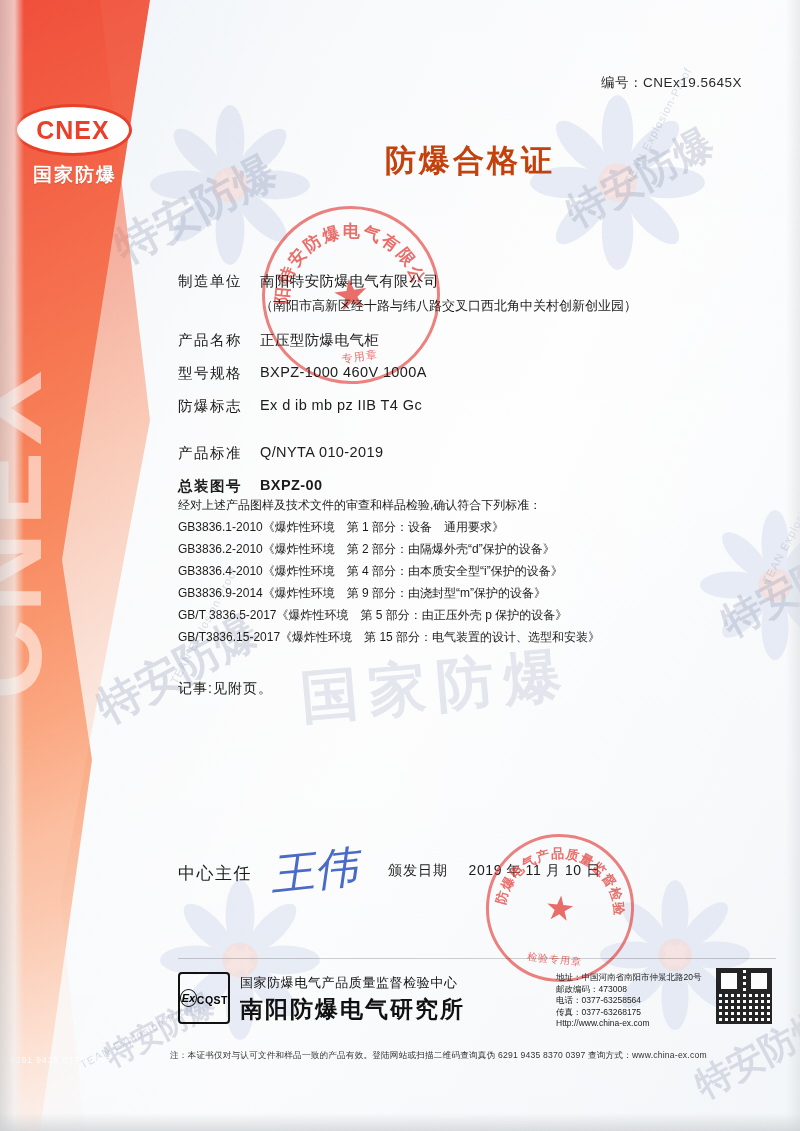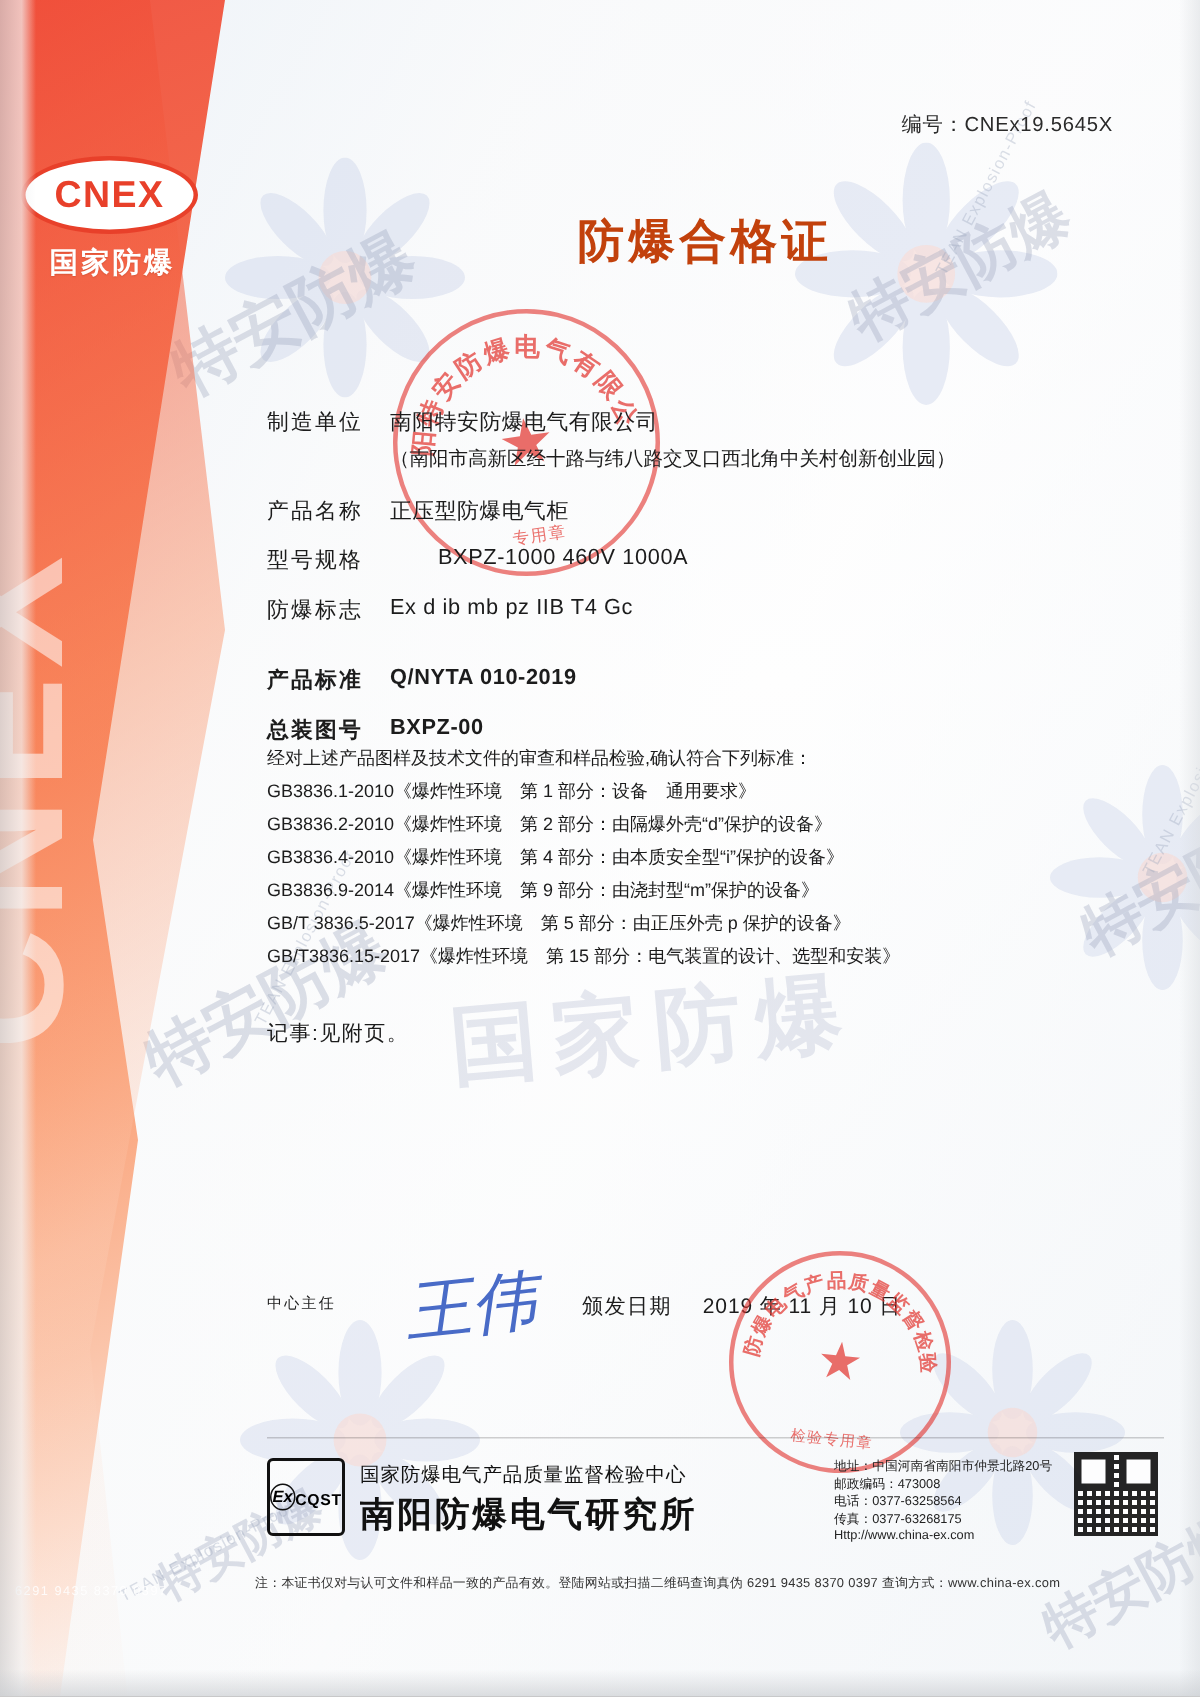--- a/index.html
+++ b/index.html
@@ -198,21 +198,21 @@
     left: 178px; top: 680px;
     font-size: 14px;
     color: #1c1c1c;
     letter-spacing: 1px;
   }
 
   
   .sig-label {
     position: absolute;
     left: 178px; top: 862px;
-    font-size: 10px;
+    font-size: 17px;
     letter-spacing: 1.5px;
     color: #1c1c1c;
   }
   .sig-mark {
     position: absolute;
     left: 270px; top: 840px;
     width: 120px; height: 62px;
     color: #2a52be;
     font-size: 44px;
     font-family: "Liberation Serif", serif;
@@ -491,29 +491,29 @@
       <div class="lbl">制造单位</div>
       <div class="val">
         <span>南阳特安防爆电气有限公司</span>
         <span class="sub">（南阳市高新区经十路与纬八路交叉口西北角中关村创新创业园）</span>
       </div>
     </div>
     <div class="row" style="margin-top:16px;">
       <div class="lbl">产品名称</div>
       <div class="val">正压型防爆电气柜</div>
     </div>
-    <div class="row" style="margin-top:14px;gap:32px;">
+    <div class="row" style="margin-top:14px;">
       <div class="lbl">型号规格</div>
       <div class="val">BXPZ-1000   460V   1000A</div>
     </div>
     <div class="row" style="margin-top:14px;">
       <div class="lbl">防爆标志</div>
       <div class="val">Ex d ib mb pz IIB T4 Gc</div>
     </div>
-    <div class="row" style="margin-top:28px;font-weight:bold;">
+    <div class="row" style="margin-top:28px;">
       <div class="lbl">产品标准</div>
       <div class="val">Q/NYTA 010-2019</div>
     </div>
     <div class="row" style="margin-top:14px;font-weight:bold;">
       <div class="lbl">总装图号</div>
       <div class="val">BXPZ-00</div>
     </div>
   </div>
 
   <div class="standards">

